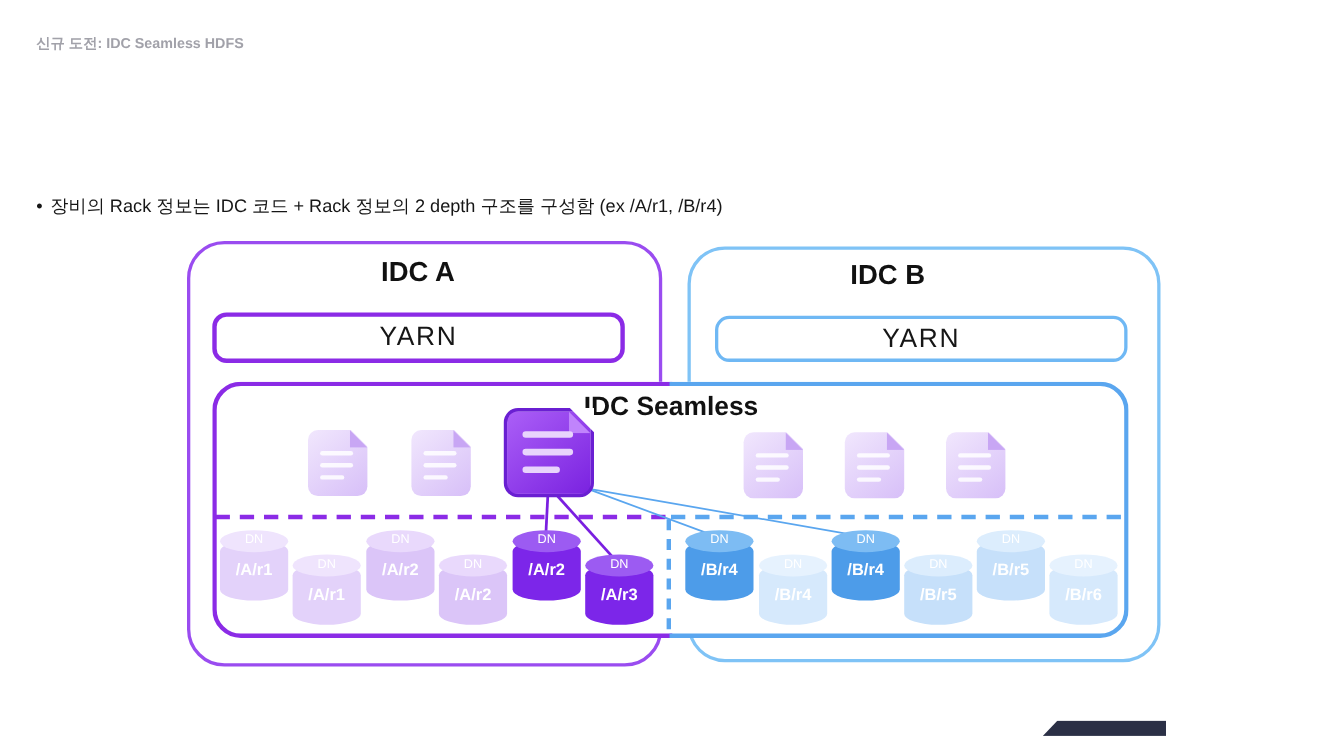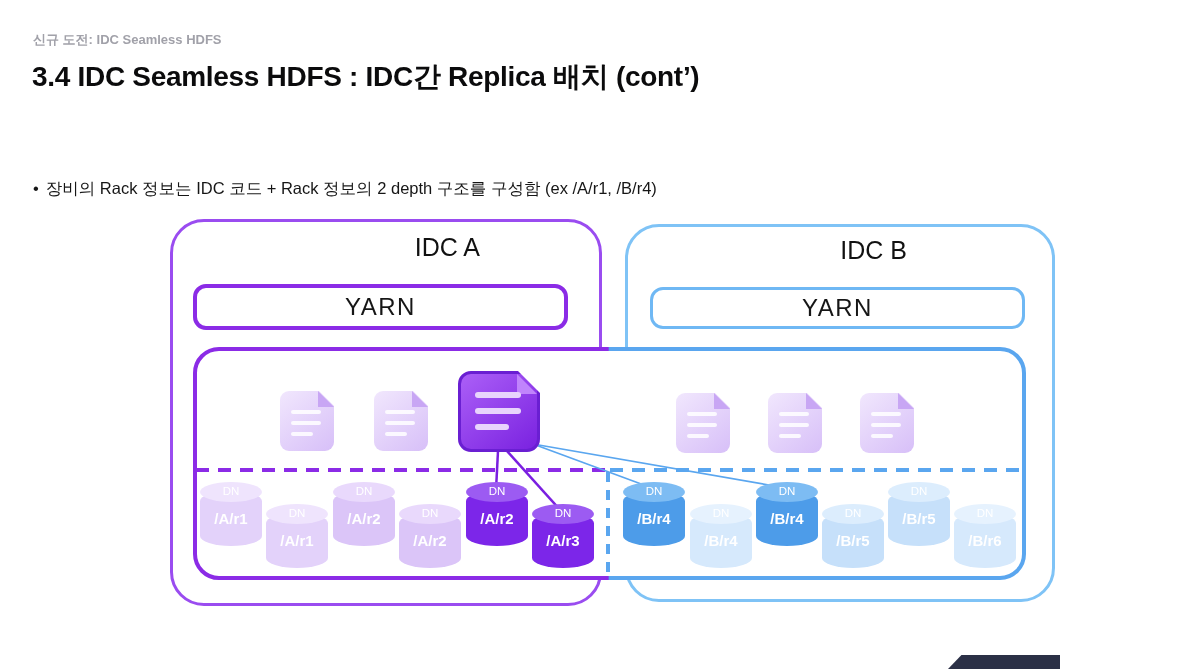--- a/index.html
+++ b/index.html
@@ -10,21 +10,21 @@
   .eyebrow { position:absolute; left:33px; top:31px; font-size:13px; font-weight:600; color:#a1a1a9; }
   .title   { position:absolute; left:32px; top:58px; font-size:28px; font-weight:800; color:#0b0b0c; letter-spacing:-0.3px; }
   .bullets { position:absolute; left:33px; top:138px; font-size:16.5px; color:#161616; line-height:29px;margin-top:36px; }
   .bullet i { font-style:italic; }
   .bullet .mk { margin-right:7px; }
 
   
   .idc-box { position:absolute; border-radius:34px; background:#fff; }
   .idc-a { left:170px; top:219px; width:432px; height:387px; border:3px solid #9a4cf0; }
   .idc-b { left:625px; top:224px; width:430px; height:378px; border:3px solid #7fc3f6; }
-  .idc-title { position:absolute; font-size:25px; font-weight:400; color:#111; text-align:right; width:200px; }
+  .idc-title { position:absolute; font-size:25px; font-weight:700; color:#111; text-align:center; width:200px; }
   .idc-a-title { left:280px; top:233px; }
   .idc-b-title { left:707px; top:236px; }
 
   .yarn-box { position:absolute; border-radius:13px; display:flex; align-items:center; justify-content:center;
               font-size:24px; font-weight:500; letter-spacing:1.5px; color:#161616; background:#fff; }
   .yarn-a { left:193px; top:284px; width:375px; height:46px; border:4px solid #8b2be6; }
   .yarn-b { left:650px; top:287px; width:375px; height:42px; border:3px solid #6fb8f4; }
 
   .hdfs-box { position:absolute; left:193px; top:347px; width:833px; height:233px; border-radius:26px; background:#fff; }
   .hdfs-border { position:absolute; inset:0; border-radius:26px; border:4px solid transparent; }
@@ -73,21 +73,20 @@
 
   .corner { position:absolute; right:0; bottom:0; width:112px; height:14px; background:#2b3046;
             clip-path:polygon(12% 0,100% 0,100% 100%,0 100%); }
 </style>
 </head>
 <body>
 
 <div class="slide">
 
   <div class="eyebrow">신규 도전: IDC Seamless HDFS</div>
-  <h1 class="title">3.4 IDC Seamless HDFS : IDC간 Replica 배치 (cont’)</h1>
 
   <div class="bullets">
     <div class="bullet"><span class="mk">•</span><span>장비의 Rack 정보는 IDC 코드 + Rack 정보의 2 depth 구조를 구성함 (ex /A/r1, /B/r4)</span><i></i><span></span></div>
   </div>
 
   <div>
 
     <div class="idc-box idc-a"></div>
     <div class="idc-box idc-b"></div>
     <div class="idc-title idc-a-title">IDC A</div>
@@ -98,20 +97,21 @@
       </div>
     <div class="yarn-box yarn-b">
         <span>YARN</span>
       </div>
 
     <div class="hdfs-box">
       <div class="hdfs-border purple"></div>
       <div class="hdfs-border blue"></div>
     </div>
     <div class="hdfs-title">
+      <div>IDC Seamless</div>
     </div>
 
     <svg class="lines-svg" width="1200" height="669">
       <line x1="196" y1="470" x2="606" y2="470" stroke="#8b2be6" stroke-width="4" stroke-dasharray="13 9"></line>
       <line x1="610" y1="470" x2="1022" y2="470" stroke="#5aa6ef" stroke-width="4" stroke-dasharray="13 9"></line>
       <line x1="608" y1="472" x2="608" y2="576" stroke="#5aa6ef" stroke-width="4" stroke-dasharray="10 8"></line>
       <line x1="498" y1="451" x2="496" y2="490" stroke="#7a1fe0" stroke-width="2.5"></line>
       <line x1="506" y1="450" x2="562" y2="512" stroke="#7a1fe0" stroke-width="2.5"></line>
       <line x1="533" y1="444" x2="652" y2="488" stroke="#5aa6ef" stroke-width="1.6"></line>
       <line x1="533" y1="444" x2="786" y2="488" stroke="#5aa6ef" stroke-width="1.6"></line>

